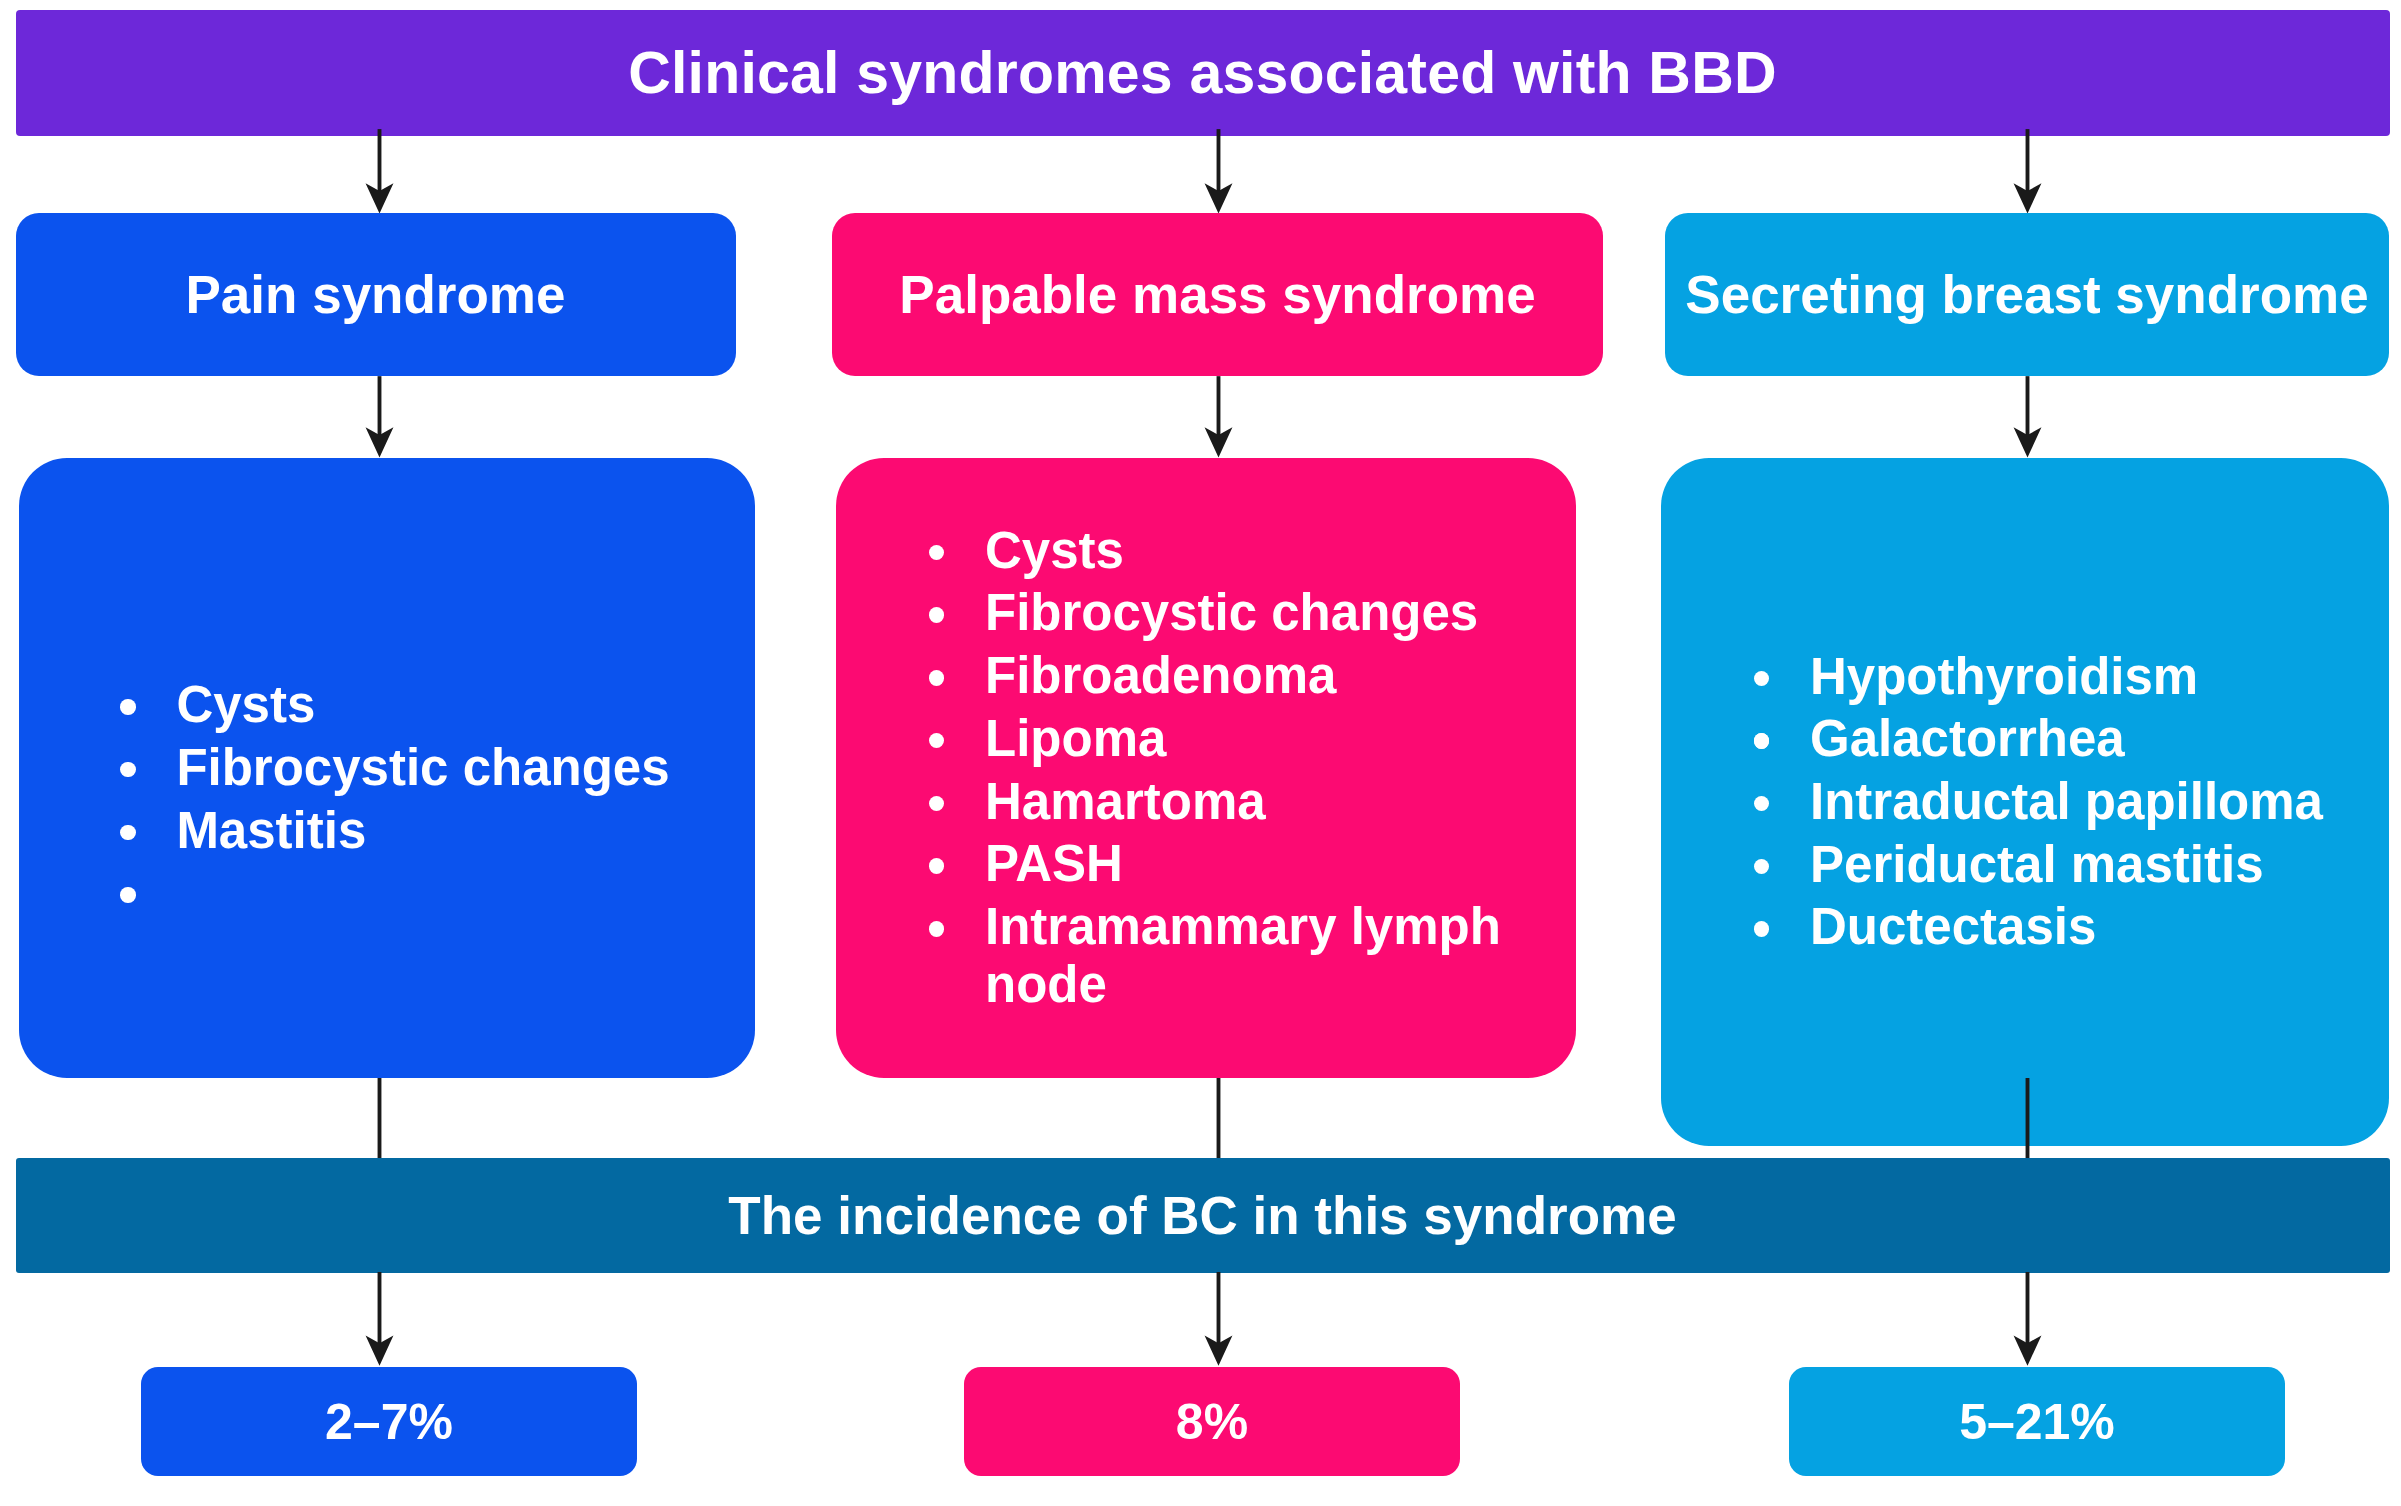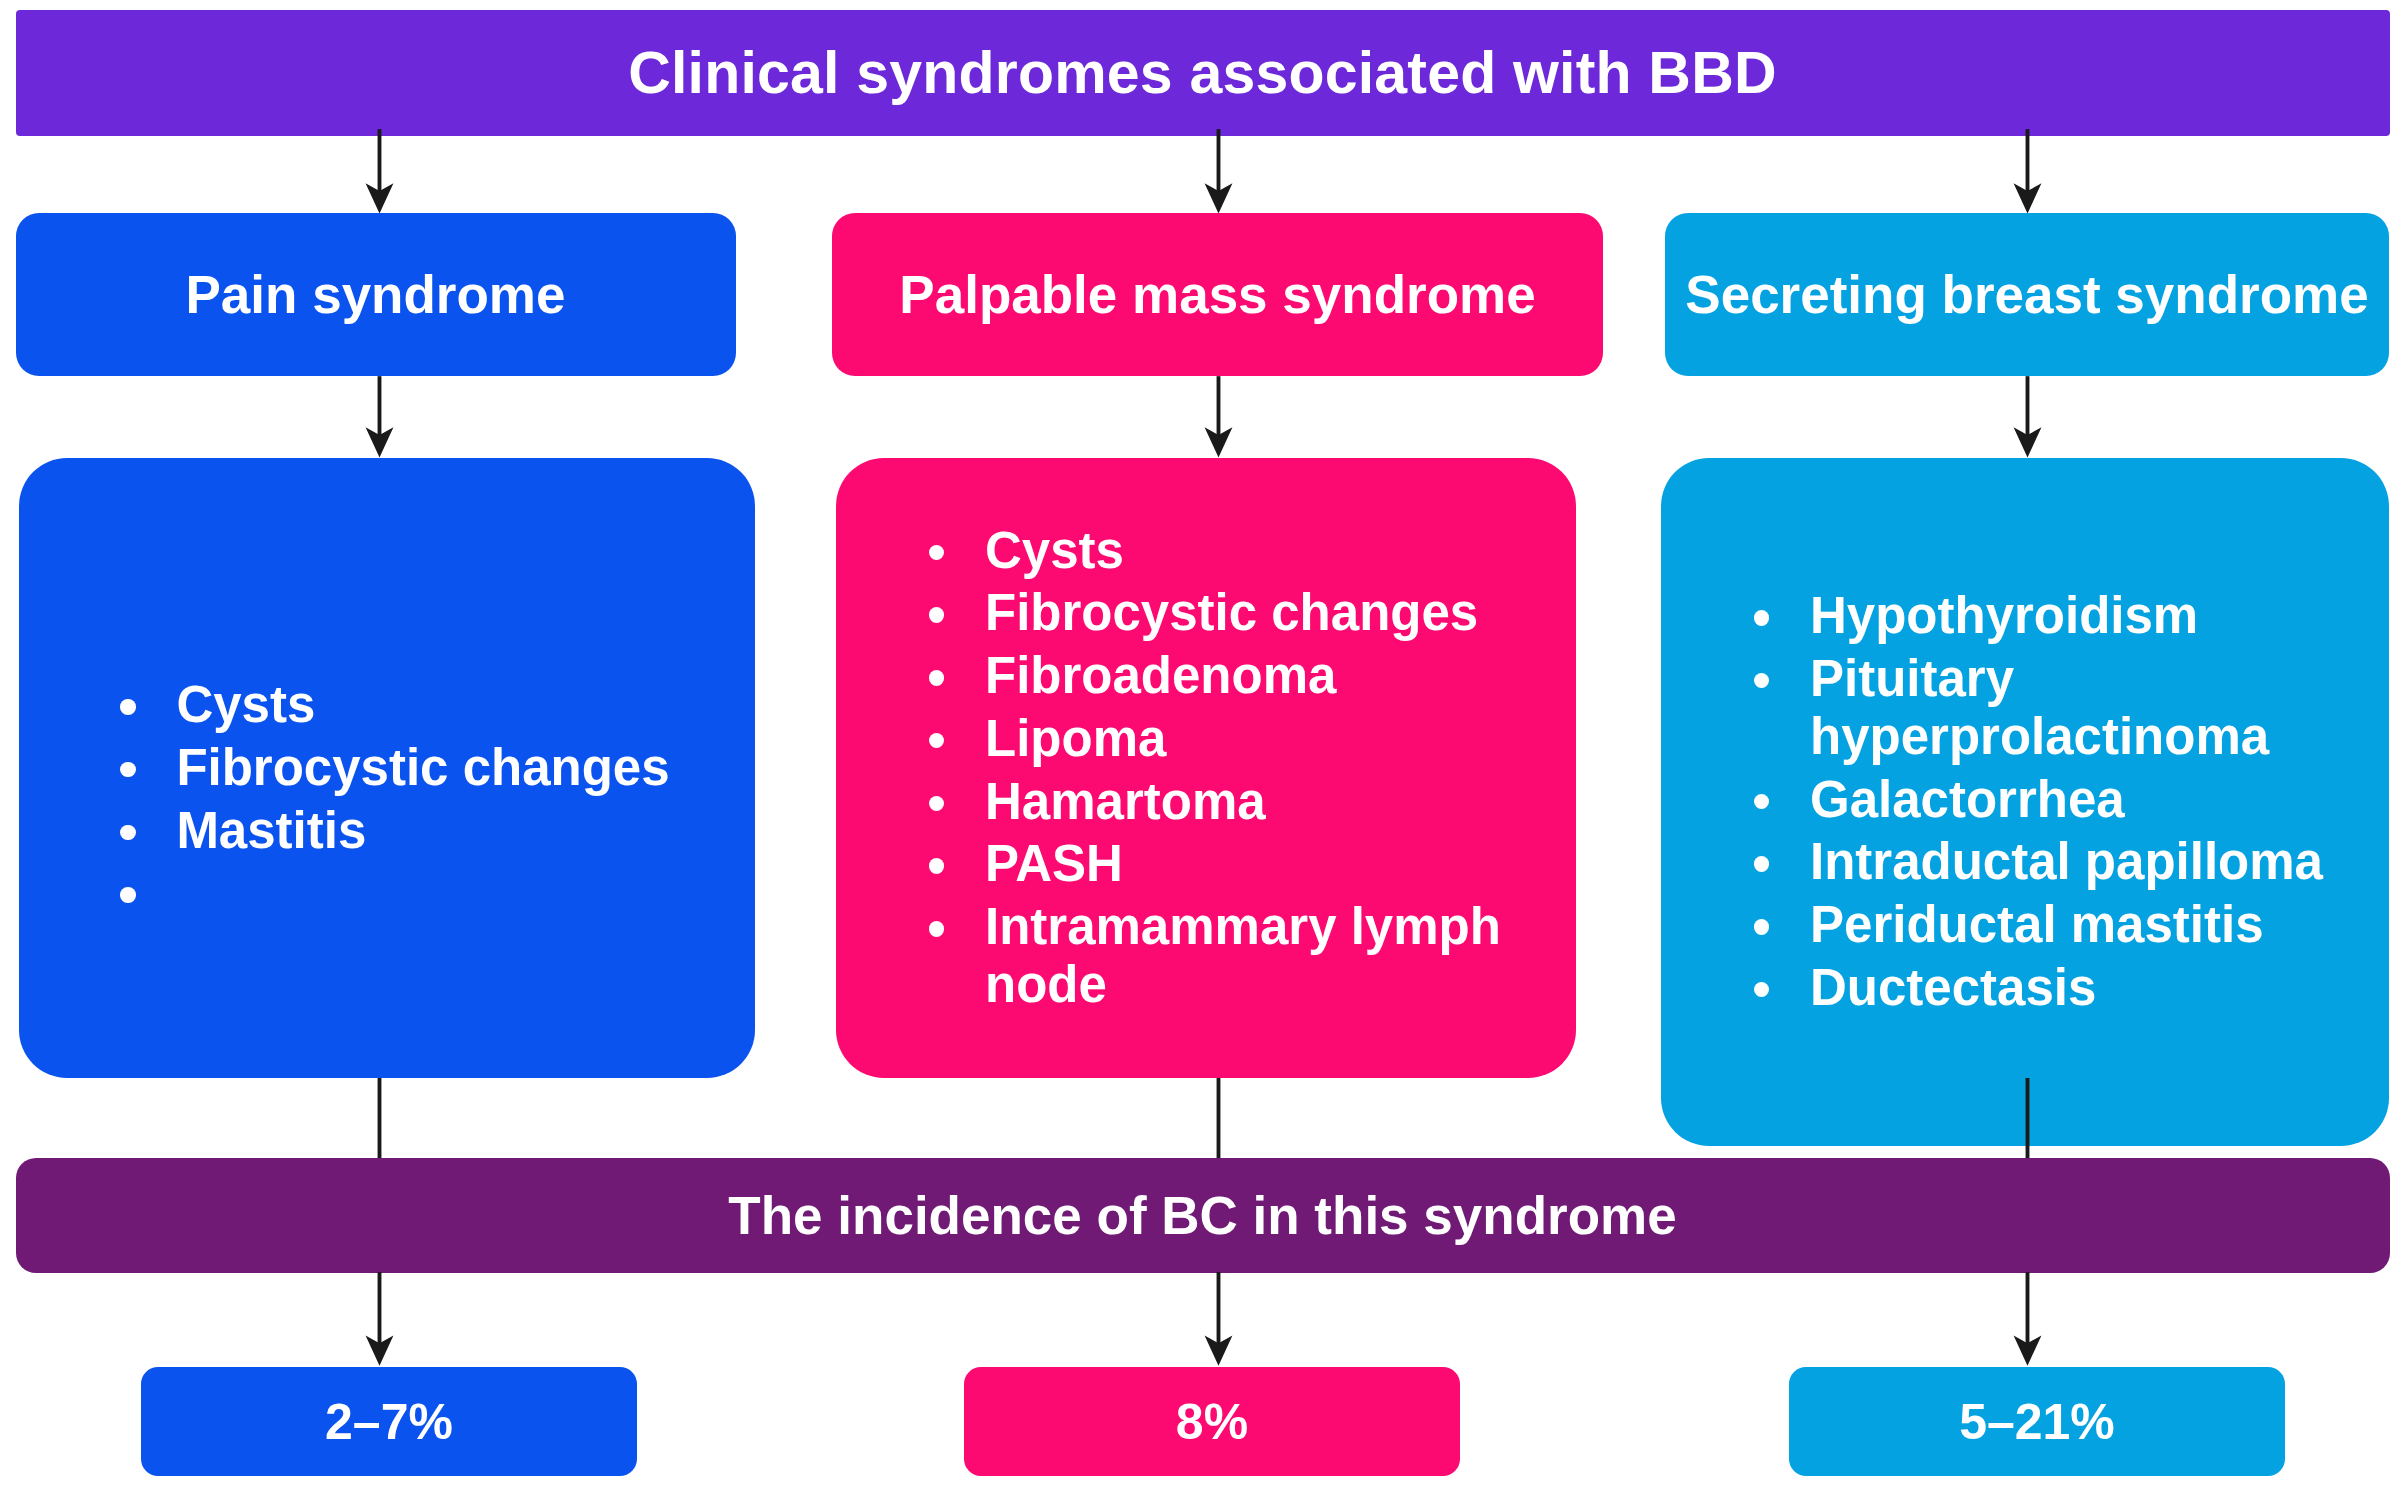--- a/index.html
+++ b/index.html
@@ -96,22 +96,22 @@
     border-radius: 50%;
     background: #ffffff;
   }
 
   
   #incidence-bar {
     left: 15.5px;
     top: 1158px;
     width: 2374px;
     height: 115px;
-    background: #701a75;
-    border-radius: 20px;
+    background: #0369a1;
+    border-radius: 3px;
     font-size: 53px;
   }
 
   
   .pct-box {
     top: 1367px;
     height: 109px;
     border-radius: 17px;
     font-size: 50px;
   }
@@ -226,21 +226,20 @@
   </div>
 
   <div class="list-box" id="list-box-2">
     <ul class="cond-list">
       <li class="cond-item">
         <span class="bullet"></span>
         <span>Hypothyroidism</span>
       </li>
       <li class="cond-item">
         <span class="bullet"></span>
-        <span>Pituitary hyperprolactinoma</span>
       </li>
       <li class="cond-item">
         <span class="bullet"></span>
         <span>Galactorrhea</span>
       </li>
       <li class="cond-item">
         <span class="bullet"></span>
         <span>Intraductal papilloma</span>
       </li>
       <li class="cond-item">

